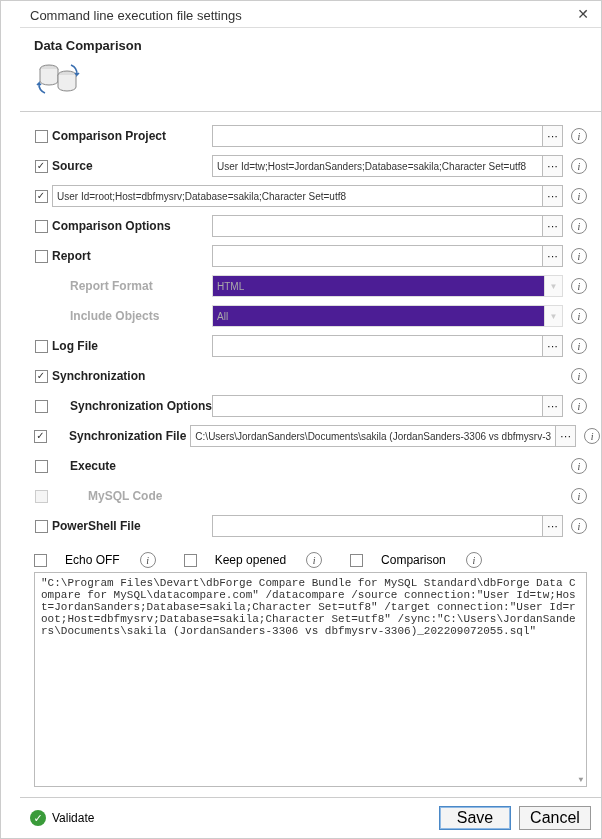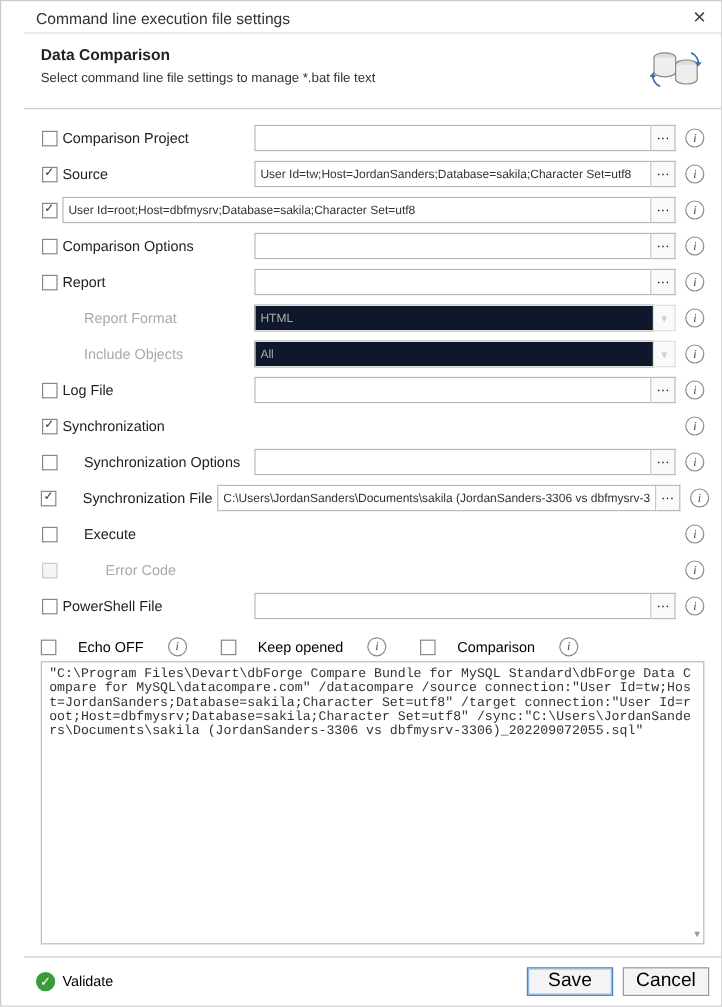--- a/index.html
+++ b/index.html
@@ -37,20 +37,21 @@
     font-size: 14px;
     line-height: 14px;
     text-align: center;
     cursor: pointer;
     color: #444;
   }
   .header {
     display: flex;
     align-items: flex-start;
     padding: 10px 14px 10px 14px;
+    flex-direction: column;
   }
   .header .texts { flex: 1; }
   .header .h1 {
     font-weight: bold;
     font-size: 13px;
     color: #222;
     margin-bottom: 6px;
   }
   .header .h2 {
     font-size: 11px;
@@ -84,20 +85,21 @@
     display:flex; align-items:center; justify-content:center;
     font-size:10px; line-height:10px;
     cursor: pointer;
   }
   .row .cb.checked::after { content:"✓"; color:#333; }
   .row .cb.disabled { border-color:#ccc; background:#f5f5f5; cursor:default; }
   .row .label {
     width: 156px;
     color: #222;
     white-space: nowrap;
+    font-weight: bold;
   }
   .row.disabled .label { color:#aaa; }
   .row .field {
     flex: 1;
     display: flex;
     align-items: center;
     height: 22px;
   }
   .row .input {
     flex: 1;
@@ -107,21 +109,21 @@
     font-size: 10px;
     font-family: inherit;
     color: #333;
     background:#fff;
     white-space: nowrap;
     overflow:hidden;
     text-overflow:ellipsis;
     display:flex;
     align-items:center;
   }
-  .row .input.disabled { color:#aaa; background:#0f172a; border-color:#ddd; }
+  .row .input.disabled { color:#aaa; background:#4c1d95; border-color:#ddd; }
   .row .dotsbtn {
     width: 20px; height:22px;
     border:1px solid #bbb; border-left:none;
     display:flex; align-items:center; justify-content:center;
     background:#fafafa;
     font-size:11px;
     cursor:pointer;
   }
   .row .ddbtn {
     width: 18px; height:22px;
@@ -228,21 +230,20 @@
 <div class="dialog">
 
   <div class="titlebar">
     <div class="title">Command line execution file settings</div>
     <div class="close">✕</div>
   </div>
 
   <div class="header">
     <div class="texts">
       <div class="h1">Data Comparison</div>
-      <div class="h2">Select command line file settings to manage *.bat file text</div>
     </div>
     <div class="icon-wrap">
       <svg width="44" height="38" viewBox="0 0 44 38">
         <ellipse cx="13" cy="10" rx="9" ry="4" fill="#ddd" stroke="#888"></ellipse>
         <path d="M4 10 v12 a9 4 0 0 0 18 0 V10" fill="#eee" stroke="#888"></path>
         <ellipse cx="31" cy="16" rx="9" ry="4" fill="#ddd" stroke="#888"></ellipse>
         <path d="M22 16 v12 a9 4 0 0 0 18 0 V16" fill="#eee" stroke="#888"></path>
         <path d="M35 6 a10 10 0 0 1 6 10 l2 -2 m-2 2 l-2 -2" fill="none" stroke="#3a6fb0" stroke-width="1.6"></path>
         <path d="M9 34 a10 10 0 0 1 -6 -10 l-2 2 m2 -2 l2 2" fill="none" stroke="#3a6fb0" stroke-width="1.6"></path>
       </svg>
@@ -383,21 +384,21 @@
         </div>
       <div class="label">Execute</div>
       <div class="field"></div>
       <div class="info">i</div>
     </div>
 
     <div class="row indent2 disabled">
       <div class="cbwrap">
           <div class="cb disabled"></div>
         </div>
-      <div class="label">Error Code</div>
+      <div class="label">MySQL Code</div>
       <div class="field"></div>
       <div class="info">i</div>
     </div>
 
     <div class="row">
       <div class="cbwrap">
           <div class="cb"></div>
         </div>
       <div class="label">PowerShell File</div>
       <div class="field">

